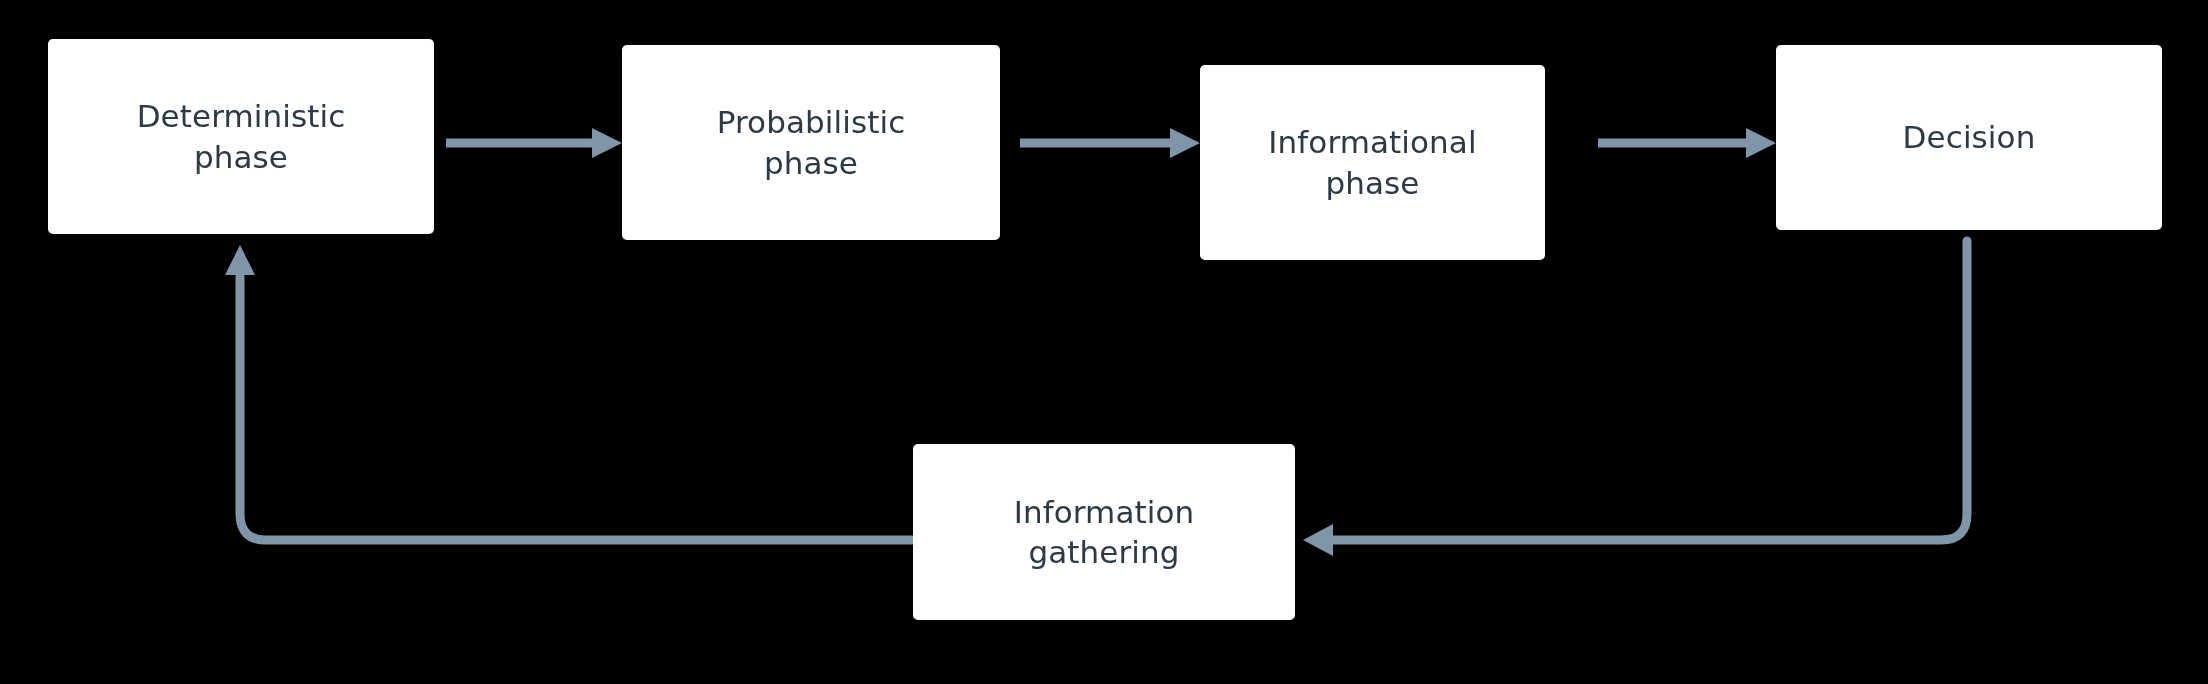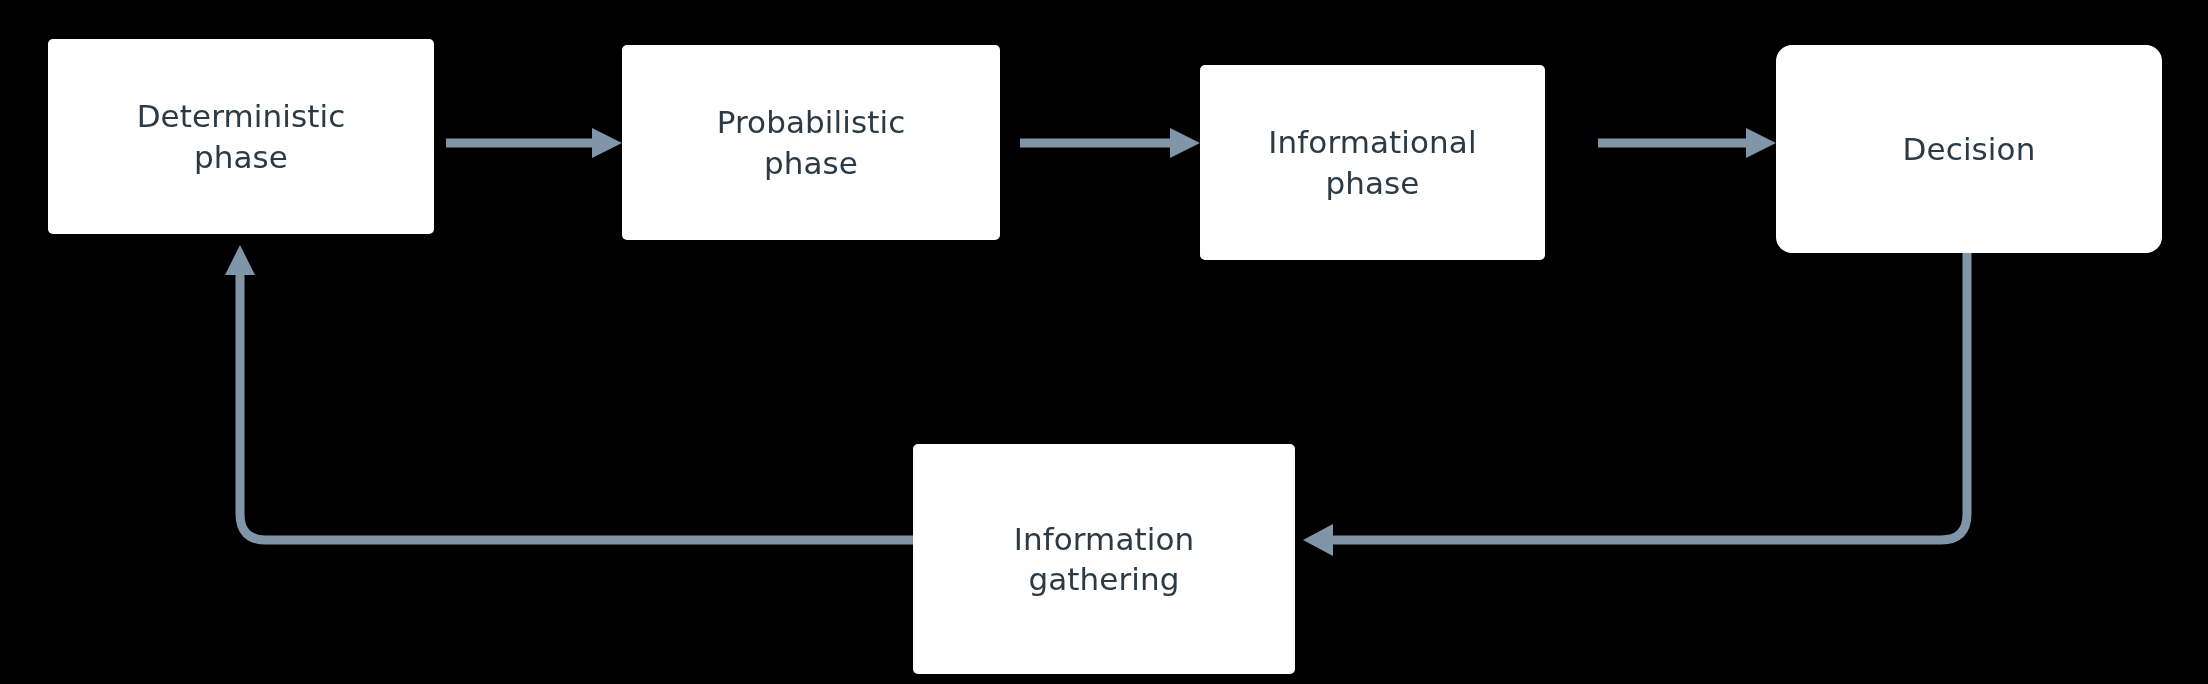--- a/index.html
+++ b/index.html
@@ -39,22 +39,22 @@
     line-height: 1.30;
     font-weight: 400;
     text-align: center;
     letter-spacing: 0.1px;
     white-space: pre-line;
     padding: 0 14px;
   }
   #node-deterministic { left: 48px;   top: 39px;  width: 386px; height: 195px; }
   #node-probabilistic { left: 622px;  top: 45px;  width: 378px; height: 195px; }
   #node-informational { left: 1200px; top: 45px;  width: 345px; height: 195px; margin-top: 20px; }
-  #node-decision      { left: 1776px; top: 45px;  width: 386px; height: 208px; border-radius: 16px; }
-  #node-infogathering { left: 913px;  top: 444px; width: 382px; height: 230px; }
+  #node-decision      { left: 1776px; top: 45px;  width: 386px; height: 185px; }
+  #node-infogathering { left: 913px;  top: 444px; width: 382px; height: 176px; }
 </style>
 </head>
 <body>
 
 <div id="canvas">
 
   <svg id="edge-layer" viewBox="0 0 2208 684" width="2208" height="684" xmlns="http://www.w3.org/2000/svg">
 
     <g>
       <line x1="446" y1="143" x2="595" y2="143" stroke="#8195a8" stroke-width="9" stroke-linecap="butt"></line>

